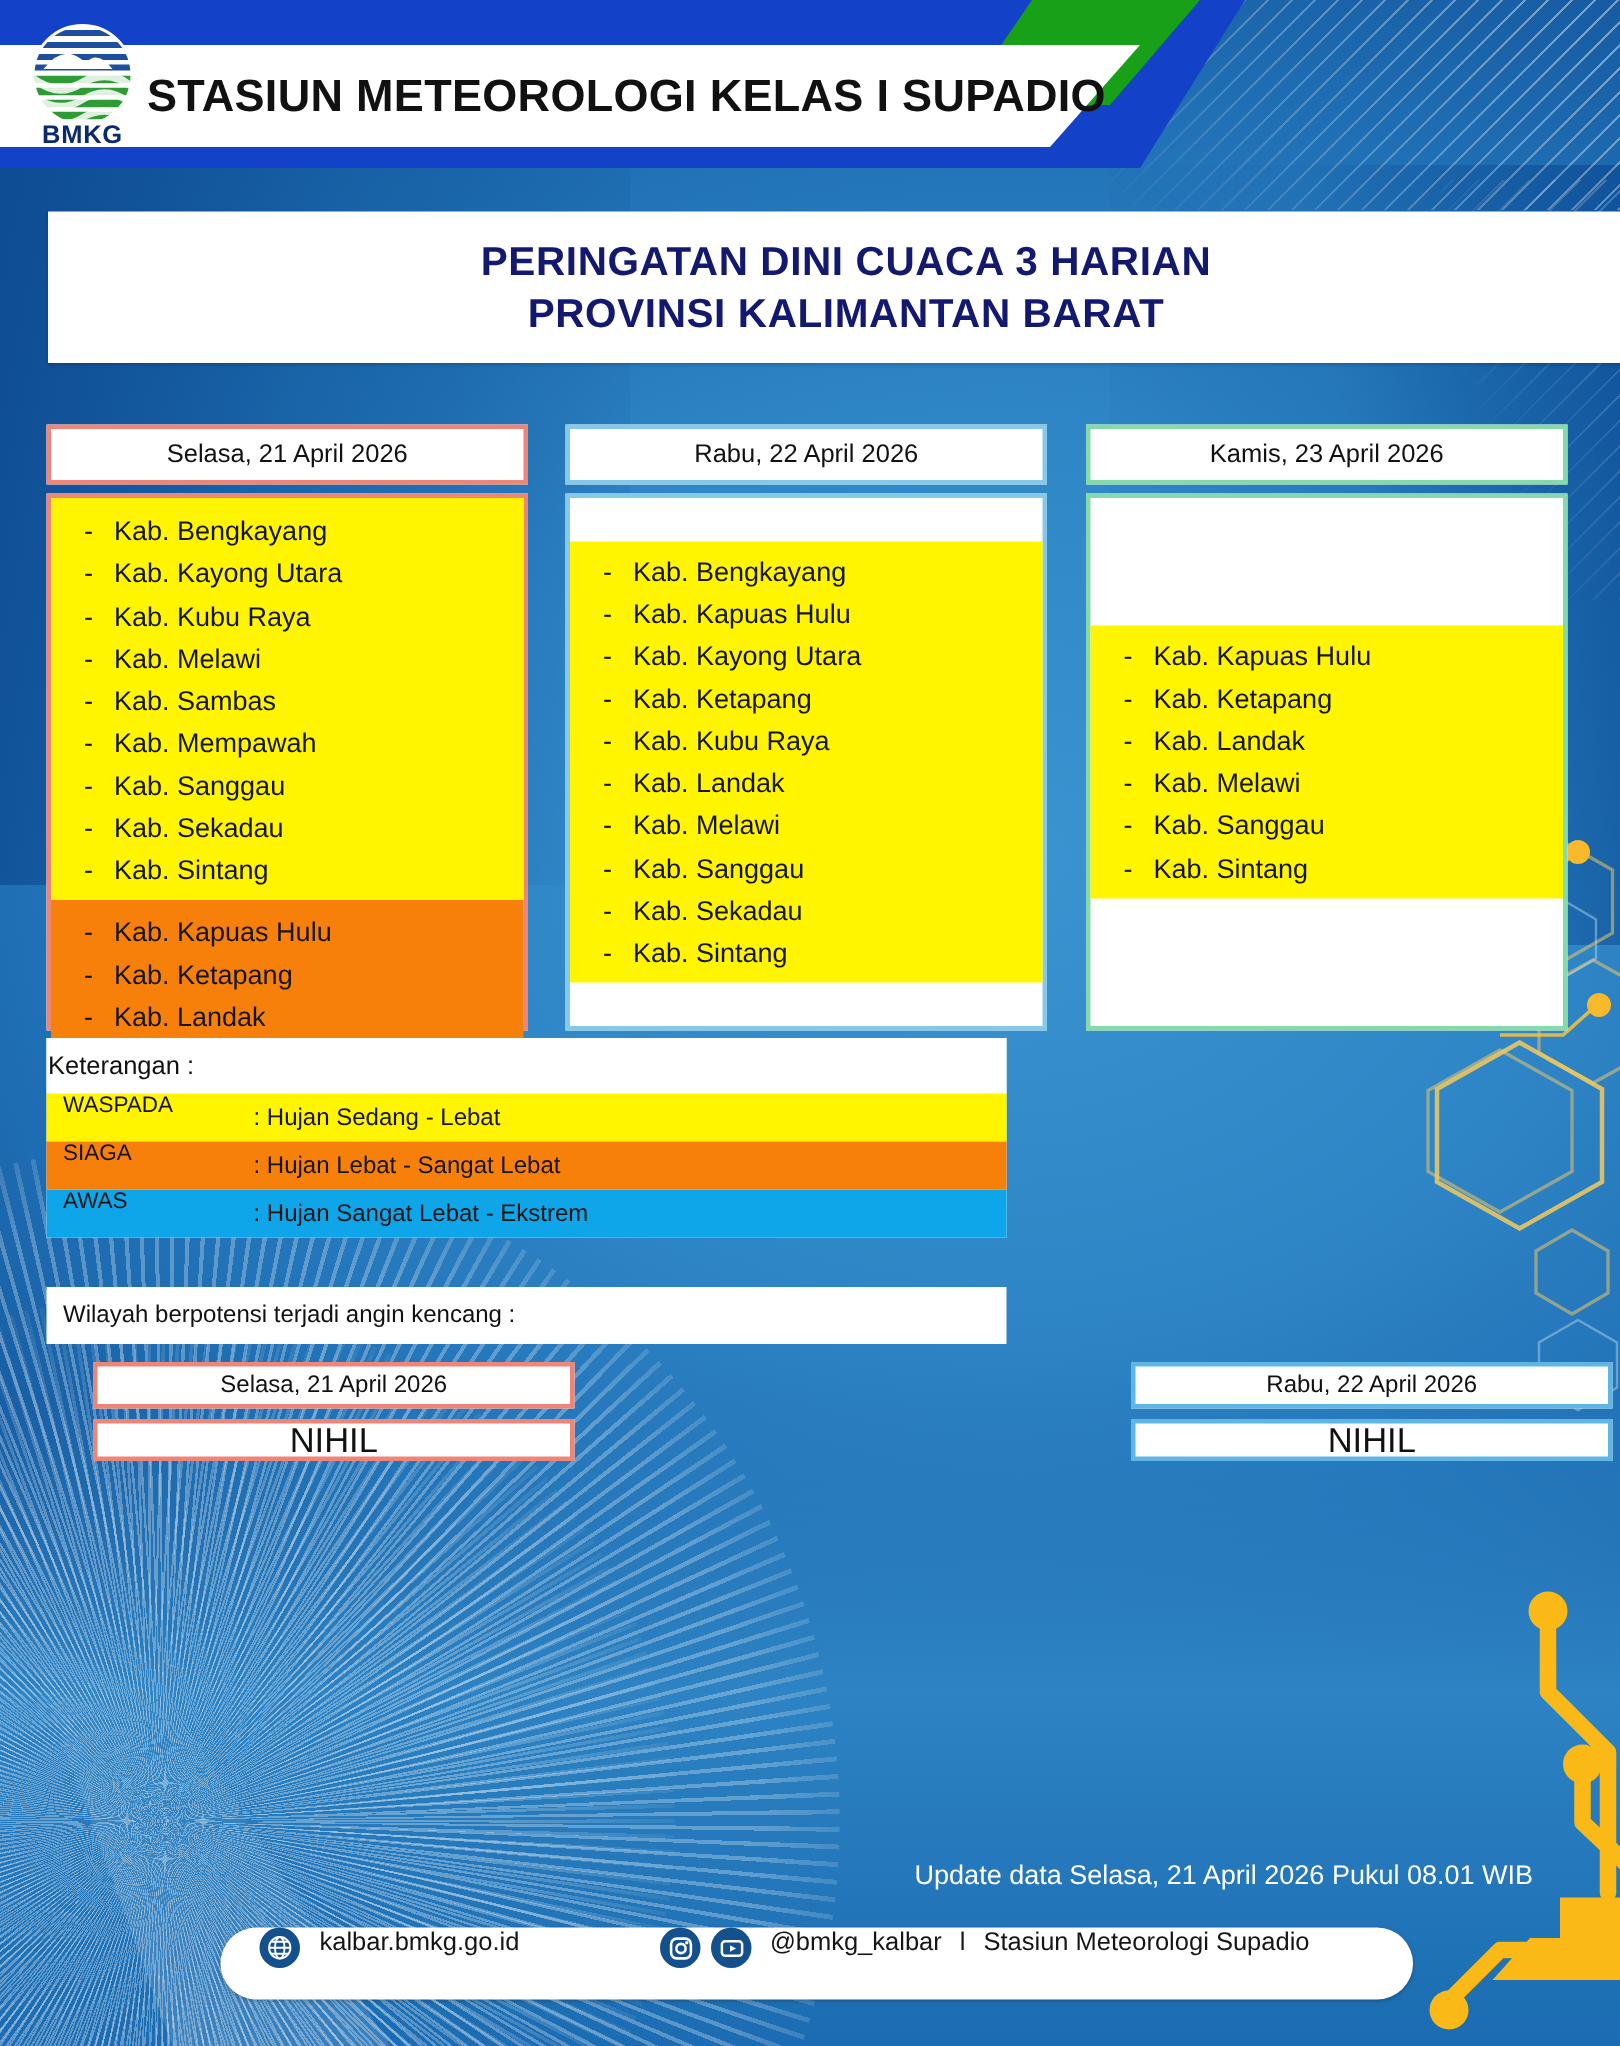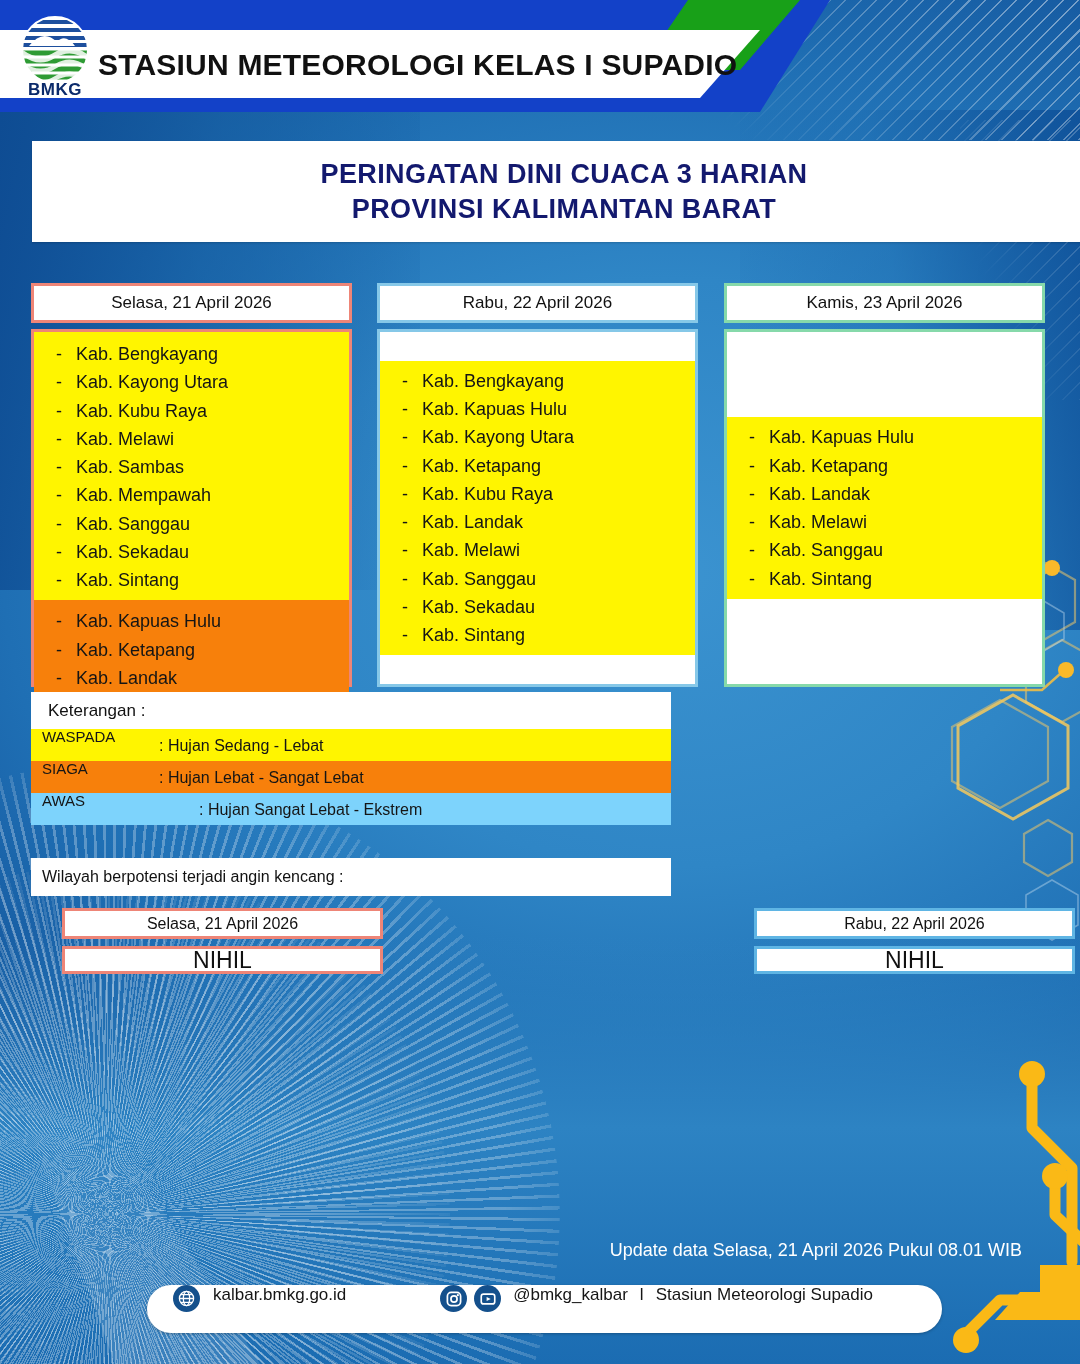--- a/index.html
+++ b/index.html
@@ -115,41 +115,41 @@
     margin-top:6px;background:#FFFFFF;height:358px;box-sizing:border-box;
     display:flex;flex-direction:column;justify-content:center;
   }
   .col1 .day-body{border:3px solid #EE8577;}
   .col2 .day-body{border:3px solid #86C8E8;}
   .col3 .day-body{border:3px solid #86D9AA;}
 
   .sev-block{padding:6px 0;}
   .sev-yellow{background:#FFF500;}
   .sev-orange{background:#F7800B;}
-  .sev-red{background:#7dd3fc;gap:40px;}
+  .sev-red{background:#0ea5e9;}
   .region{
     font-size:18px;color:#151515;line-height:1.57;padding-left:22px;white-space:nowrap;
   }
   .region .dash{display:inline-block;width:20px;}
 
   
   .col1 .day-body{justify-content:flex-start;}
   .col1 .sev-yellow{padding-top:8px;padding-bottom:6px;}
   .col1 .sev-orange{padding-top:7px;padding-bottom:9px;}
 
   
   .legend{position:absolute;left:31px;top:692px;width:640px;background:#FFF;}
   .legend-title{
-    height:37px;display:flex;align-items:center;padding-left:17px;font-size:17px;color:#111;background:#FFF;
+    height:37px;display:flex;align-items:center;padding-left:1px;font-size:17px;color:#111;background:#FFF;
   }
   .legend-row{height:32px;display:flex;align-items:flex-end;position:relative;}
   .legend-key{
     font-size:15px;color:#151515;width:128px;padding-left:11px;padding-bottom:16px;box-sizing:border-box;
   }
-  .legend-val{font-size:16px;color:#151515;padding-bottom:6px;}
+  .legend-val{font-size:16px;color:#151515;padding-bottom:6px;margin-left:10px;}
 
   
   .wind-title{
     position:absolute;left:31px;top:858px;width:640px;height:38px;background:#FFF;
     display:flex;align-items:center;padding-left:11px;box-sizing:border-box;font-size:16px;color:#111;
   }
   .wcol{position:absolute;width:321px;}
   .wcol1{left:31px;} .wcol2{left:377px;} .wcol3{left:724px;}
   .wind-head{
     position:absolute;top:908px;height:31px;background:#FFF;

